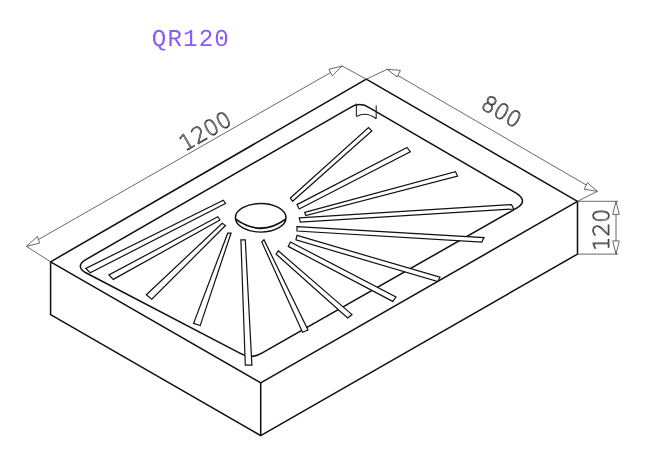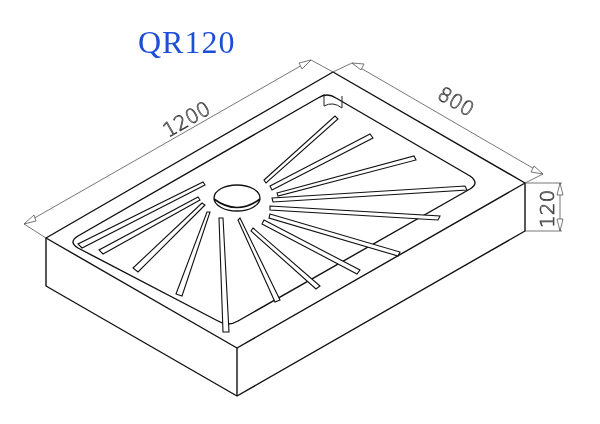--- a/index.html
+++ b/index.html
@@ -1,20 +1,20 @@
 <!DOCTYPE html>
 <html><head>
   <meta charset="utf-8">
   <style>
     html, body { margin: 0; padding: 0; background: #ffffff; }
     body { width: 600px; height: 424px; overflow: hidden; position: relative; font-family: "DejaVu Serif", serif; }
     .title {
       position: absolute; left: 138px; top: 24px;
-      font-family: Liberation Serif, serif;
-      font-size: 32px; color: #1d4ed8; letter-spacing: 1px;
+      font-family: Liberation Mono, monospace;
+      font-size: 22px; color: #8b5cf6; letter-spacing: 1px;
     }
     svg { position: absolute; left: 0; top: 0; }
     .edge { stroke: #111; stroke-width: 1.4; fill: none; stroke-linejoin: round; }
     .edge-thin { stroke: #222; stroke-width: 1; fill: none; }
     .dim { stroke: #555; stroke-width: 0.8; fill: none; }
     .dimtext { font-family: "DejaVu Sans", sans-serif; font-size: 20px; fill: #fff; stroke: #333; stroke-width: 0.7; font-weight: 200; }
     .ridge { fill: #fff; stroke: #111; stroke-width: 1.1; }
   </style>
 </head>
 <body>

